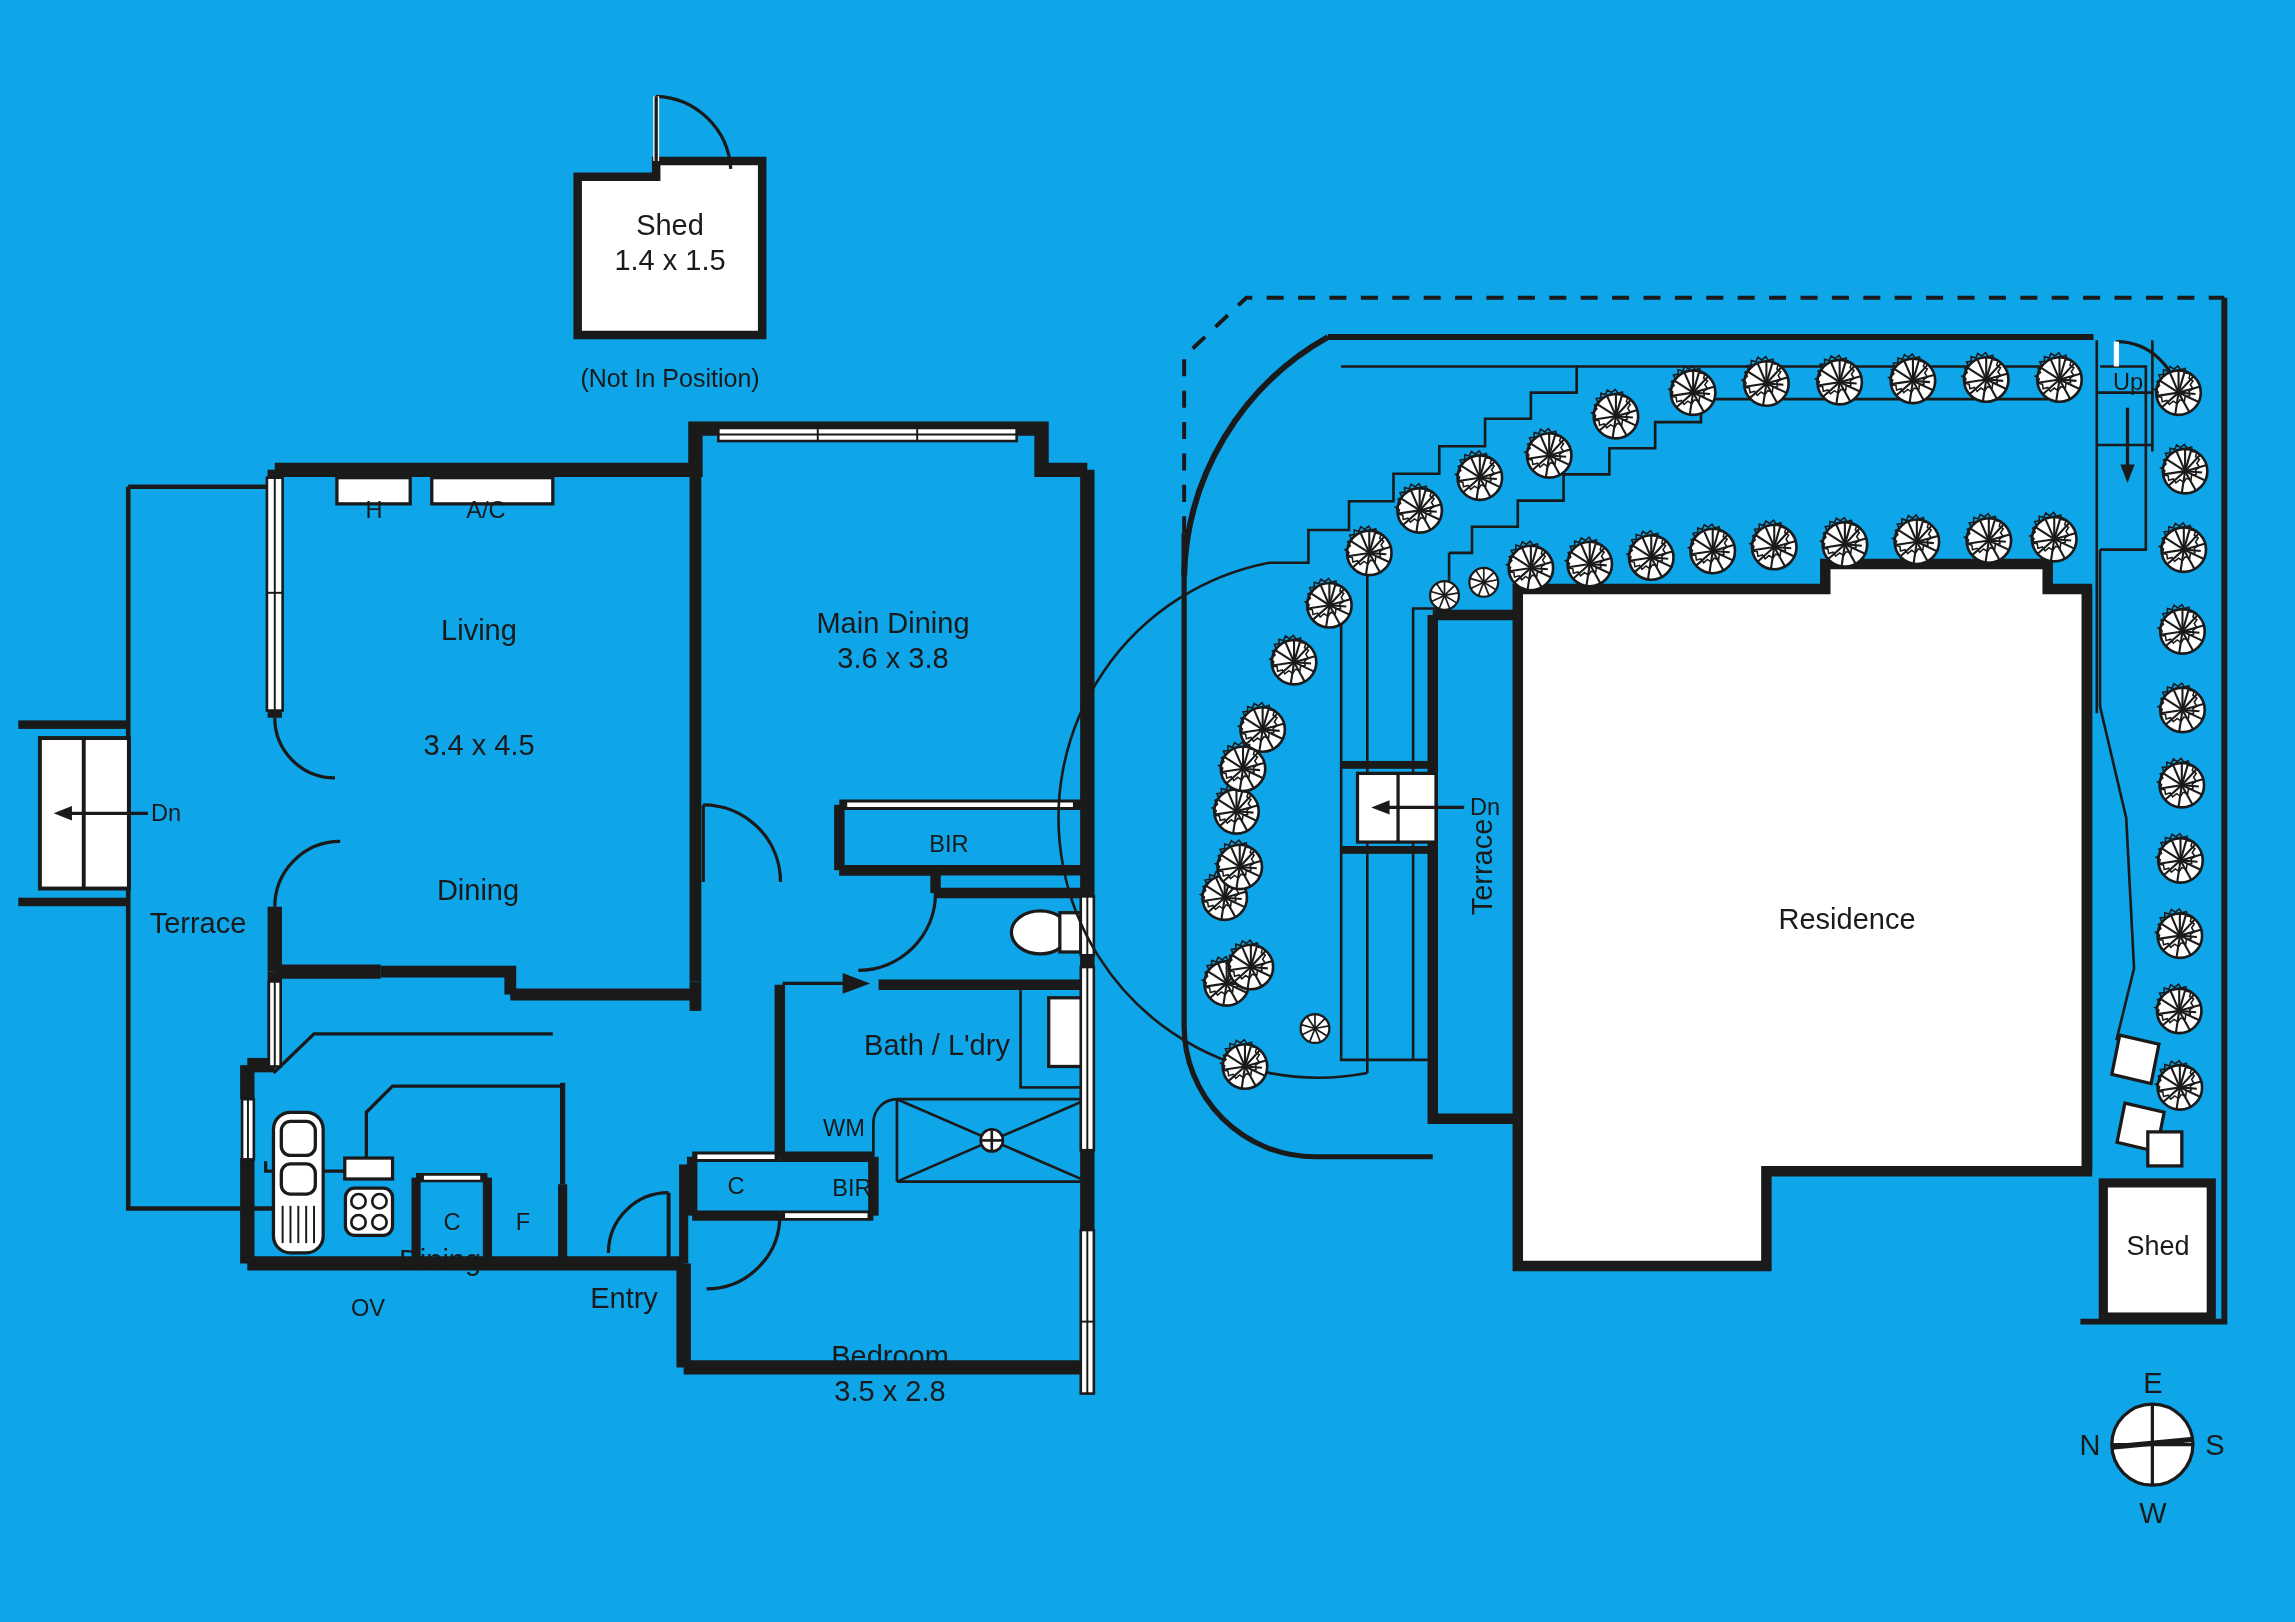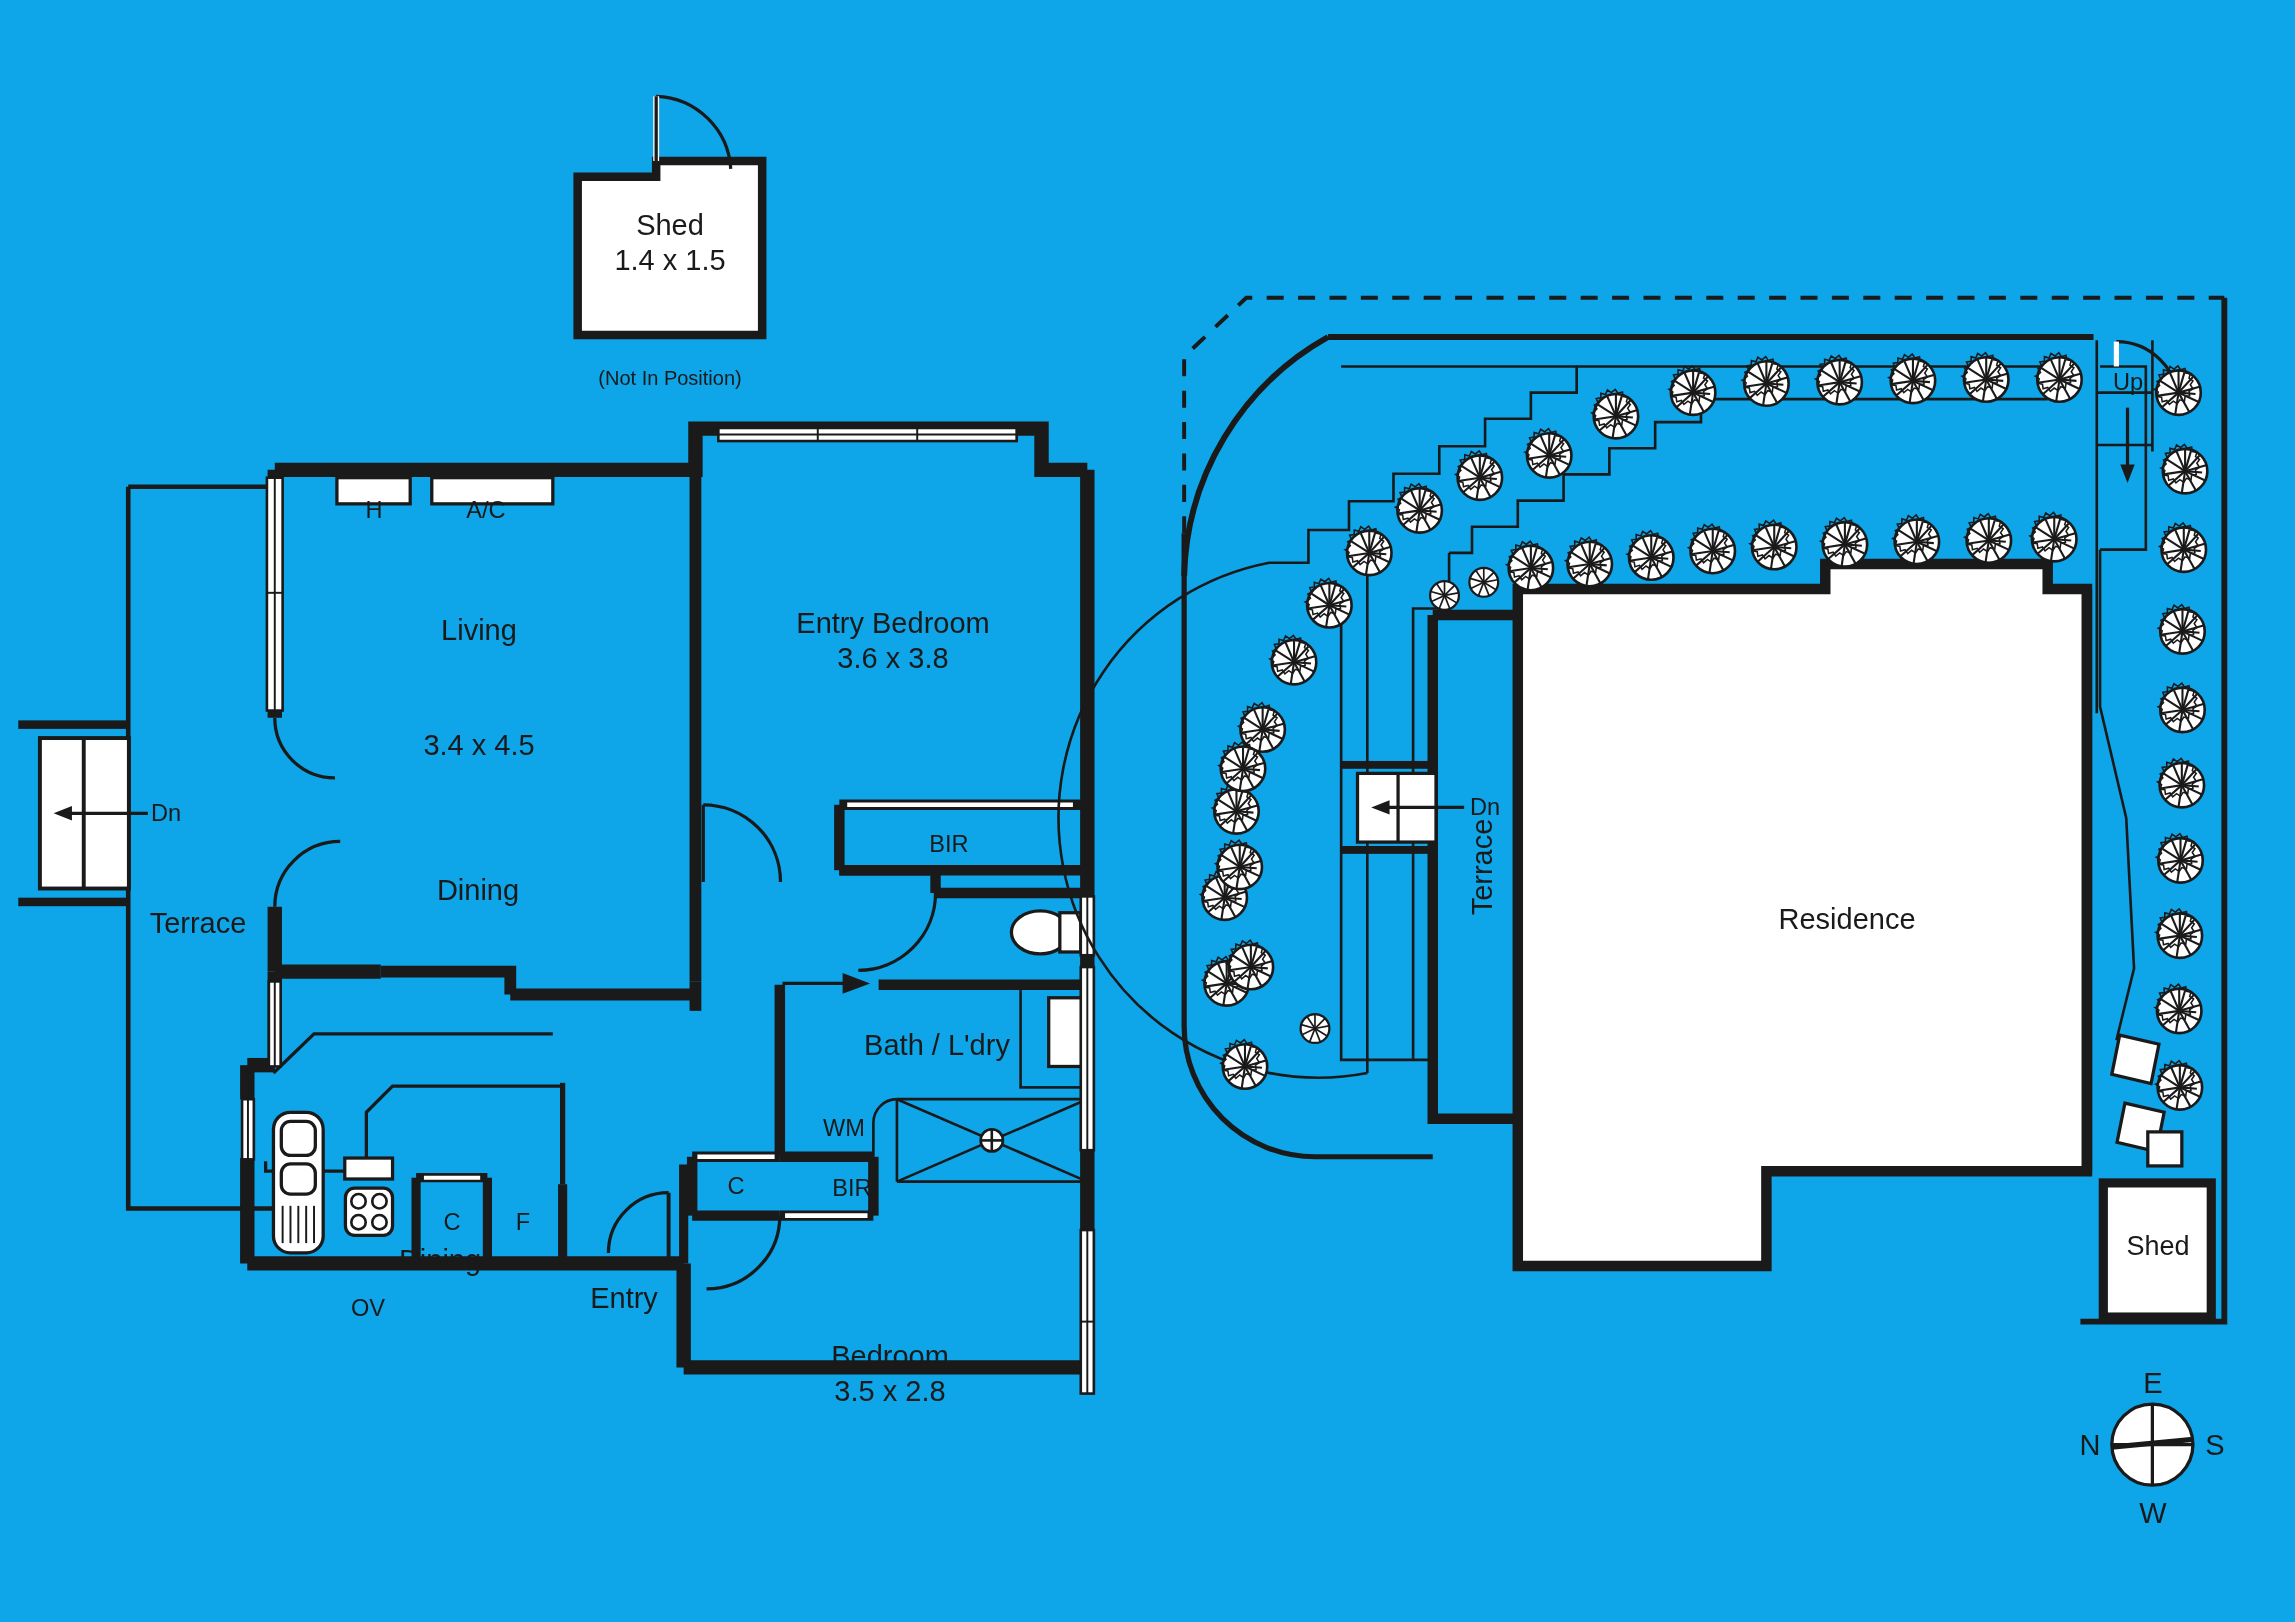--- a/index.html
+++ b/index.html
@@ -29,21 +29,21 @@
     color: #1a1a1a;
     white-space: nowrap;
     line-height: 1.12;
     text-align: center;
     transform: translate(-50%, -50%);
     pointer-events: none;
   }
   .lbl-room    { font-size: 29px; }
   .lbl-room-sm { font-size: 27px; }
   .lbl-small   { font-size: 23.6px; }
-  .lbl-note    { font-size: 20px; }
+  .lbl-note    { font-size: 25px; }
   .lbl-compass { font-size: 29px; }
   .rot90  { transform: translate(-50%, -50%) rotate(-90deg); }
   .multi  { line-height: 1.22; }
 </style>
 </head>
 <body>
 
 <div id="page">
 
   <svg class="plan" viewBox="0 0 3508 2479">
@@ -462,21 +462,21 @@
     <div>Shed</div>
     <div>1.4 x 1.5</div>
   </div>
   <div class="lbl lbl-note" style="left:670px; top:378px;">(Not In Position)</div>
 
   <div class="lbl lbl-room" style="left:479px; top:630px;">Living</div>
   <div class="lbl lbl-room" style="left:479px; top:745px;">3.4 x 4.5</div>
   <div class="lbl lbl-room" style="left:478px; top:859px;margin-top:31px;">Dining</div>
 
   <div class="lbl lbl-room multi" style="left:893px; top:641px;">
-    <div>Entry Bedroom</div>
+    <div>Main Dining</div>
     <div>3.6 x 3.8</div>
   </div>
 
   <div class="lbl lbl-room multi" style="left:890px; top:1374px;">
     <div>Bedroom</div>
     <div>3.5 x 2.8</div>
   </div>
 
   <div class="lbl lbl-room multi" style="left:937px; top:1046px;">Bath / L'dry</div>
 

